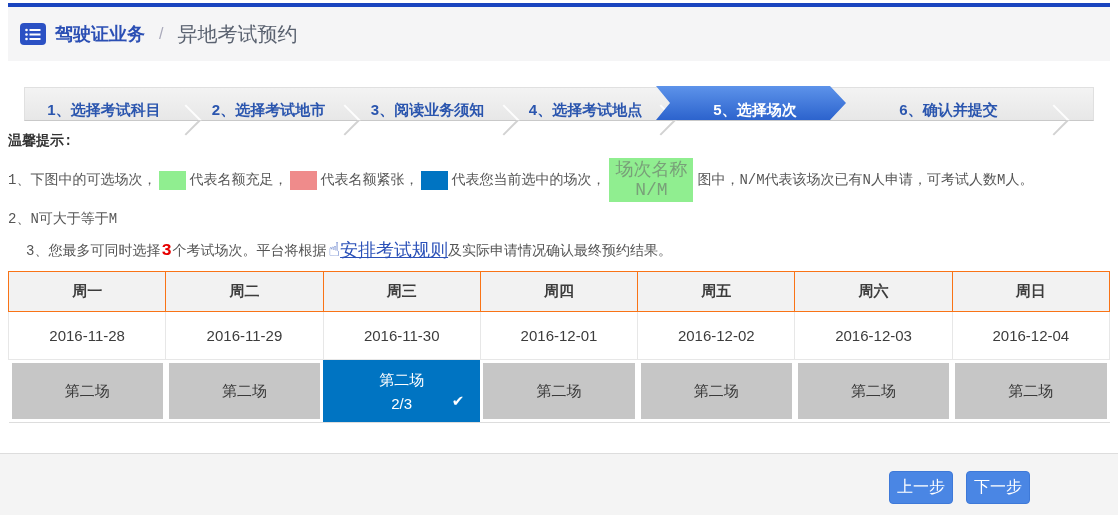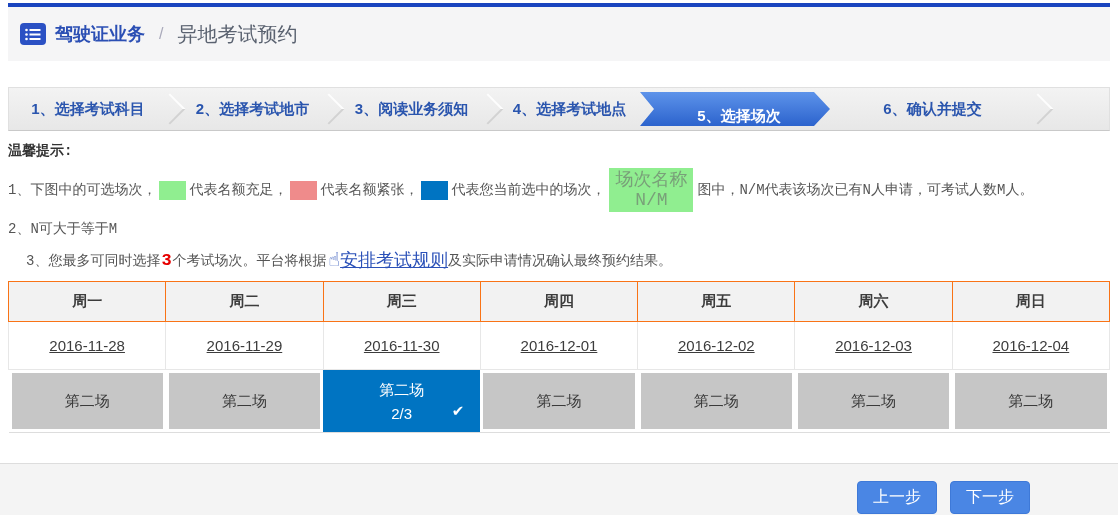--- a/index.html
+++ b/index.html
@@ -10,22 +10,22 @@
   
   .topbar { height:4px; margin:3px 8px 0; background:#1a44bf; }
   .header { height:54px; margin:0 8px; background:#f5f5f6; display:flex; align-items:center; padding-left:12px; }
   .hicon { width:26px; height:22px; background:#2b51c4; border-radius:4px; display:flex; align-items:center; justify-content:center; margin-right:9px; }
   .hicon svg { display:block; }
   .htitle { font-size:18px; font-weight:bold; color:#2b4fb4; }
   .hsep { font-size:16px; color:#aab; margin:0 14px; }
   .hsub { font-size:20px; color:#5a6270; }
 
   
-  .steps { height:44px; margin:26px 8px 0; background:linear-gradient(#f3f3f3,#e7e7e7);
-    border:1px solid #e0e0e0; border-bottom-color:#c9c9c9; display:flex; align-items:center; }
+  .steps { height:34px; margin:26px 24px 0; background:linear-gradient(#f3f3f3,#e7e7e7);
+    border:1px solid #e0e0e0; border-bottom-color:#c9c9c9; display:flex; align-items:flex-end; }
   .step { display:flex; align-items:center; justify-content:center;
     font-size:15px; font-weight:bold; color:#2a55ae; white-space:nowrap; cursor:pointer; }
   .chev { width:12px; position:relative; }
   .chev::before { content:''; position:absolute; top:50%; left:-8px; width:20px; height:20px;
     transform:translateY(-50%) rotate(45deg); border-style:solid; border-color:#fdfdfd #d2d2d2 transparent transparent; border-width:2px 2px 0 0; }
   .step.active { color:#fff; margin-left:-14px; padding:15px 10px 0 18px; position:relative; z-index:2;
     background:linear-gradient(#5d93ea,#2c63cd);
     clip-path:polygon(0 0, calc(100% - 16px) 0, 100% 50%, calc(100% - 16px) 100%, 0 100%, 14px 50%); }
   .s1{width:158px}.s2{width:147px}.s3{width:147px}.s4{width:145px}.s5{width:190px}.s6{width:205px}
   .filler{flex:1}
@@ -43,33 +43,33 @@
   .tip-line2 { margin-top:6px; line-height:20px; }
   .tip-line3 { margin-top:10px; line-height:24px; display:flex; align-items:center;margin-left:18px; }
   .red-num { color:#e60000; font-weight:bold; font-size:17px; padding:0 1px; }
   .hand-icon { color:#2b51b8; font-size:19px; margin-left:2px; }
   .rule-link { color:#2b51b8; font-size:18px; text-decoration:underline; cursor:pointer; }
 
   
   .grid { width:1102px; margin:8px 8px 0; border-collapse:collapse; table-layout:fixed; }
   .grid th { height:40px; background:#f2f2f2; border:1px solid #f97316; font-size:15px; color:#3c3c3c; font-weight:bold; text-align:center; }
   .grid td.date { height:48px; background:#fff; border:1px solid #e7e7e7; border-top-color:#ddd;
-    font-size:15px; color:#3c3c3c; text-align:center;text-decoration:underline; }
+    font-size:15px; color:#3c3c3c; text-align:center; }
   .grid td.slot { height:62px; padding:3px; border-bottom:1px solid #ddd; vertical-align:middle; }
   .session { height:56px; background:#c6c6c6; color:#3a3a3a; font-size:15px;
     display:flex; align-items:center; justify-content:center; cursor:pointer; }
   td.slot.sel { padding:0; }
   .session.selected { height:62px; background:#0074c2; color:#fff; flex-direction:column; gap:5px; position:relative; }
   .session.selected .quota { font-size:15px; }
   .check { position:absolute; right:16px; bottom:12px; font-size:15px; font-weight:bold; color:#fff; }
 
   
   .footer { height:68px; margin:30px 0 0; background:#f4f4f4; border-top:1px solid #ddd; border-bottom:1px solid #e2e2e2;
     display:flex; align-items:center; justify-content:flex-end; padding-right:88px; gap:13px; }
-  .btn { width:80px; height:33px; background:#4a86e4; border:1px solid #3e79d8; border-radius:4px;
+  .btn { width:64px; height:33px; background:#4a86e4; border:1px solid #3e79d8; border-radius:4px;
     color:#fff; font-size:16px; display:flex; align-items:center; justify-content:center; cursor:pointer;
     font-family:"Liberation Sans","DejaVu Sans",sans-serif; }
 </style>
 </head>
 <body>
 
 <div class="page">
 
   <div class="topbar"></div>
 

